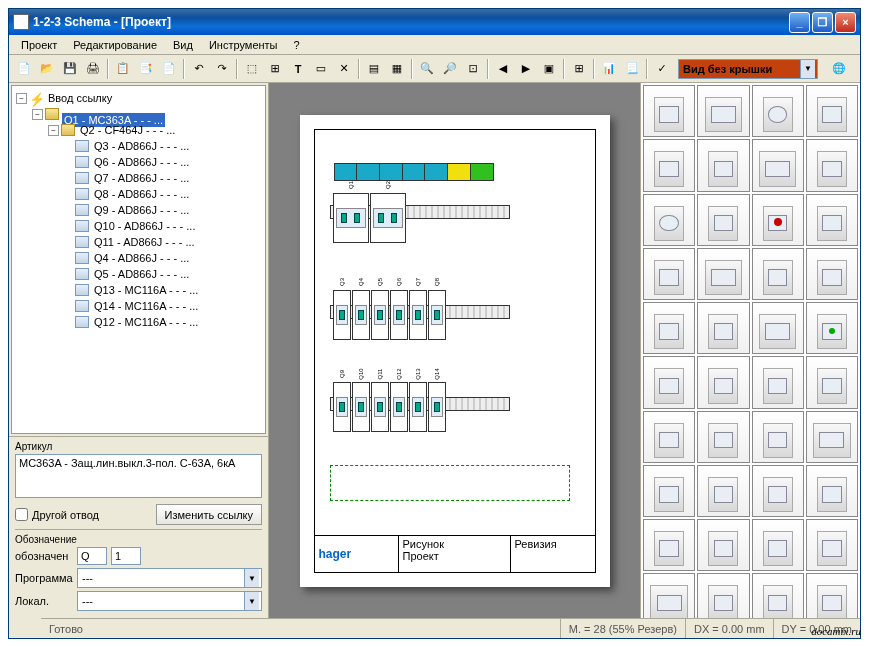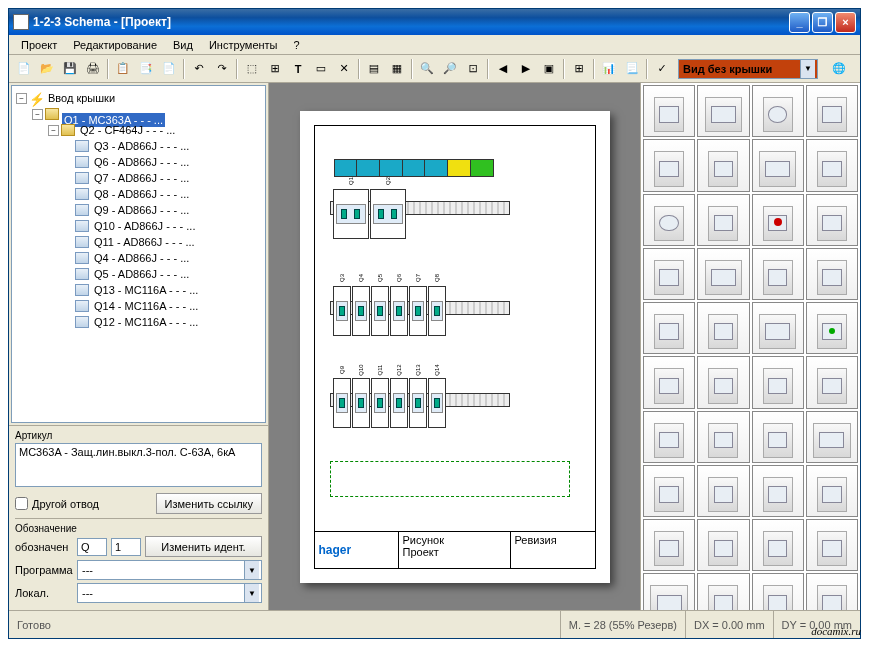--- a/index.html
+++ b/index.html
@@ -58,21 +58,21 @@
 .dev-sw { position: absolute; left: 50%; top: 50%; transform: translate(-50%,-50%); width: 6px; height: 10px; background: #0a8; border: 1px solid #044; }
 .dashed-box { position: absolute; border: 1px dashed #080; }
 .palette { width: 220px; background: #fff; border-left: 1px solid #aca899; overflow-y: auto; display: grid; grid-template-columns: repeat(4, 1fr); gap: 2px; padding: 2px; align-content: start; }
 .palette-item { aspect-ratio: 1; border: 1px solid #888; background: linear-gradient(#fff, #f0f0f0); display: flex; align-items: flex-end; justify-content: center; cursor: pointer; position: relative; }
 .palette-graphic { width: 60%; height: 70%; background: linear-gradient(#f8f8f8, #d8d8d8); border: 1px solid #aaa; margin-bottom: 4px; position: relative; }
 .palette-graphic::before { content: ""; position: absolute; top: 25%; left: 15%; right: 15%; bottom: 25%; background: #e8eef4; border: 1px solid #889; }
 .palette-graphic.double { width: 75%; }
 .palette-graphic.timer::before { border-radius: 50%; }
 .palette-graphic.red-btn::after { content: ""; position: absolute; width: 8px; height: 8px; background: #c00; border-radius: 50%; top: 35%; left: 50%; transform: translateX(-50%); }
 .palette-graphic.green-btn::after { content: ""; position: absolute; width: 6px; height: 6px; background: #0a0; border-radius: 50%; top: 38%; left: 50%; transform: translateX(-50%); }
-.statusbar { height: 28px; background: #ece9d8; border-top: 1px solid #aca899; display: flex; align-items: center; font-size: 11px; color: #555; }
+.statusbar { height: 20px; background: #ece9d8; border-top: 1px solid #aca899; display: flex; align-items: center; font-size: 11px; color: #555; margin-left: 32px; }
 .status-cell { padding: 0 8px; border-right: 1px solid #aca899; height: 100%; display: flex; align-items: center; }
 .status-cell:first-child { flex: 1; }
 .watermark { position: absolute; bottom: 10px; right: 12px; color: #000; font-size: 11px; font-style: italic; font-family: Georgia, serif; z-index: 100; }
 </style>
 </head>
 <body>
 
 <div class="window">
   <div class="titlebar">
     <div class="icon"></div>
@@ -135,21 +135,21 @@
       </div>
     <div class="globebtn">🌐</div>
   </div>
 
   <div class="content">
     <div class="leftpanel">
       <div class="tree">
         <div class="tree-row" style="padding-left:0">
           <span class="tree-toggle">−</span>
           <span class="tree-icon bolt">⚡</span>
-          <span class="tree-label">Ввод крышки</span>
+          <span class="tree-label">Ввод ссылку</span>
         </div>
         <div class="tree-row" style="padding-left:16px">
           <span class="tree-toggle">−</span>
           <span class="tree-icon"></span>
           <span class="tree-label selected">Q1 - MC363A - - - ...</span>
         </div>
         <div id="tree-children">
             <div class="tree-row" style="padding-left: 32px;">
               <span class="tree-toggle">−</span>
               <span class="tree-icon"></span>
@@ -227,21 +227,20 @@
           <input type="checkbox" class="chk" style="">
           <span style="flex:1">Другой отвод</span>
           <button class="btn">Изменить ссылку</button>
         </div>
         <hr style="margin:4px 0;border:none;border-top:1px solid #aca899">
         <div class="fieldlabel">Обозначение</div>
         <div class="row">
           <span style="width:58px">обозначен</span>
           <input class="smallinput" style="width: 30px;" value="Q">
           <input class="smallinput" style="width: 30px;" value="1">
-          <button class="btn" style="flex:1">Изменить идент.</button>
         </div>
         <div class="row">
           <span style="width:58px">Программа</span>
           <div class="combo" style="flex:1">
               <span>---</span>
             </div>
         </div>
         <div class="row">
           <span style="width:58px">Локал.</span>
           <div class="combo" style="flex:1">

